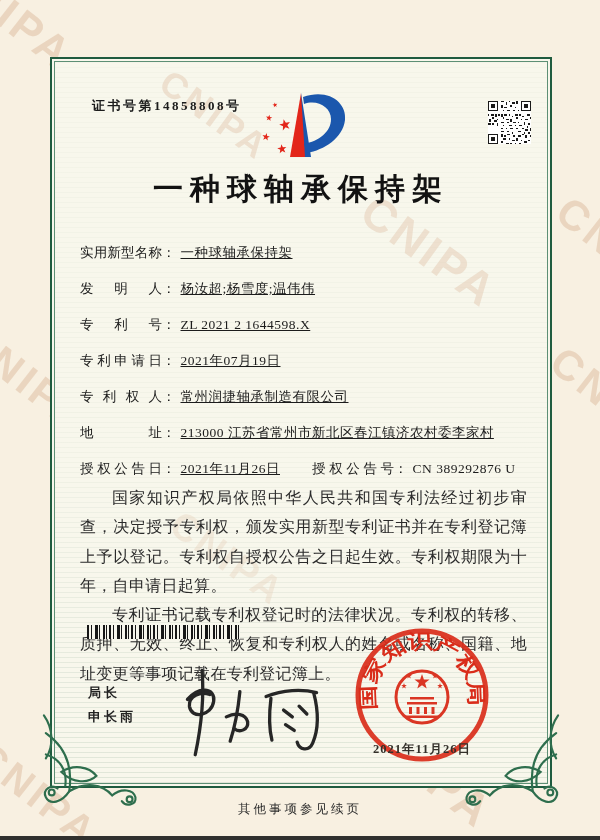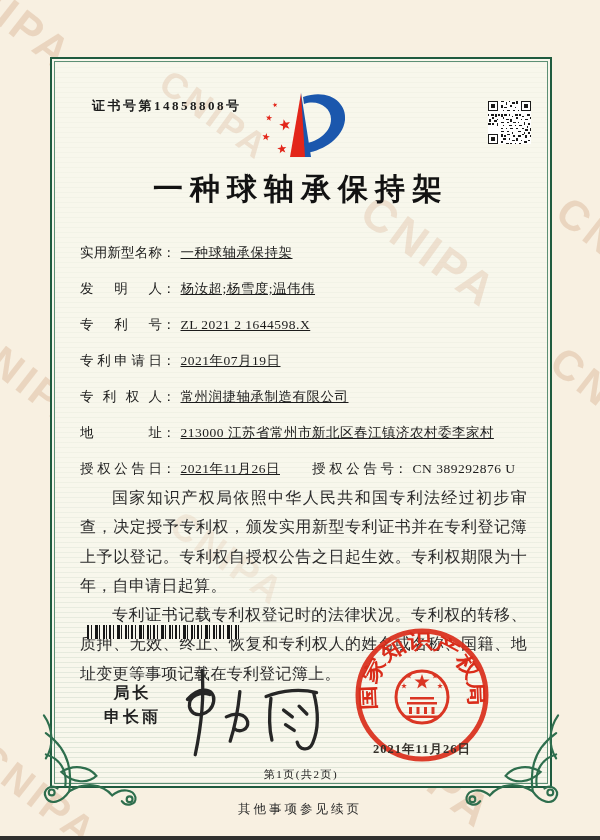--- a/index.html
+++ b/index.html
@@ -42,23 +42,23 @@
   .pair2{position:absolute;left:232px;top:0;}
   
   .paras{position:absolute;left:28px;width:447px;top:424px;z-index:2;
     font-size:16px;line-height:1.83;letter-spacing:.3px;color:#2b2b2b;text-align:justify;}
   .paras p{margin:0;text-indent:2em;}
   
   .barcode{position:absolute;left:35px;top:566px;width:153px;height:14px;z-index:2;
     background:repeating-linear-gradient(90deg,#161616 0 2px,#f6f5ec 2px 4px,#161616 4px 5px,
       #f6f5ec 5px 8px,#161616 8px 11px,#f6f5ec 11px 12px,#161616 12px 13px,#f6f5ec 13px 16px,
       #161616 16px 18px,#f6f5ec 18px 19px,#161616 19px 20px,#f6f5ec 20px 22px);}
-  .director{position:absolute;left:52px;top:622px;z-index:2;
+  .director{position:absolute;left:36px;top:622px;z-index:2;
     font-family:"Liberation Sans","DejaVu Sans",sans-serif;
-    font-size:16px;font-weight:600;letter-spacing:3px;line-height:24px;color:#222;text-align:center;}
+    font-size:13px;font-weight:600;letter-spacing:3px;line-height:24px;color:#222;}
   .signature{position:absolute;left:118px;top:598px;width:165px;height:112px;z-index:3;}
   .seal{position:absolute;left:300px;top:566px;width:140px;height:140px;z-index:3;}
   .sealdate{position:absolute;left:300px;top:682px;width:140px;text-align:center;z-index:4;
     font-size:12.5px;font-weight:bold;letter-spacing:1px;color:#33302a;}
   .pageinfo{position:absolute;left:0;top:708px;width:100%;text-align:center;font-size:11px;
     letter-spacing:1.5px;z-index:2;color:#222;}
   
   .flourish{position:absolute;width:112px;height:112px;z-index:5;}
   .fl-left{left:-12px;bottom:-22px;}
   .fl-right{right:-12px;bottom:-22px;transform:scaleX(-1);}
@@ -203,21 +203,20 @@
       <rect x="57" y="82" width="3" height="7"></rect>
       <rect x="64.5" y="82" width="3" height="7"></rect>
       <rect x="72" y="82" width="3" height="7"></rect>
       <rect x="79.5" y="82" width="3" height="7"></rect>
       <rect x="53" y="90.5" width="34" height="2.5"></rect>
     </g>
   </svg>
 
   <div class="sealdate">2021年11月26日</div>
 
-  <div class="pageinfo">第1页(共2页)</div>
 
   <svg class="flourish fl-left" viewBox="0 0 115 115">
     <g fill="none" stroke="#2e6e4d" stroke-width="2.2" stroke-linecap="round">
       <path d="M6,38 C26,52 34,72 30,98 C46,88 64,90 74,102"></path>
       <path d="M30,98 C22,110 10,112 6,104 C2,96 12,90 18,95"></path>
       <path d="M74,102 C84,94 96,96 98,104 C99,112 88,114 84,108"></path>
       <path d="M6,60 C20,64 28,76 26,92"></path>
       <path d="M4,20 C14,34 14,52 6,64"></path>
       <path d="M22,78 C34,70 50,72 58,82 C50,90 34,90 22,78 Z"></path>
       <circle cx="12" cy="99" r="3"></circle>

